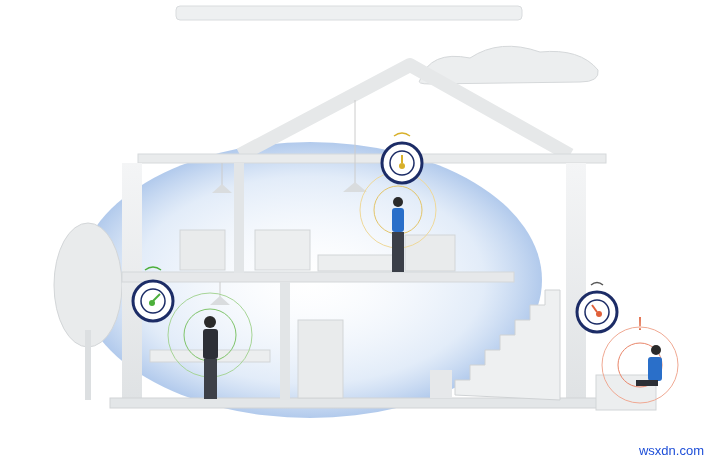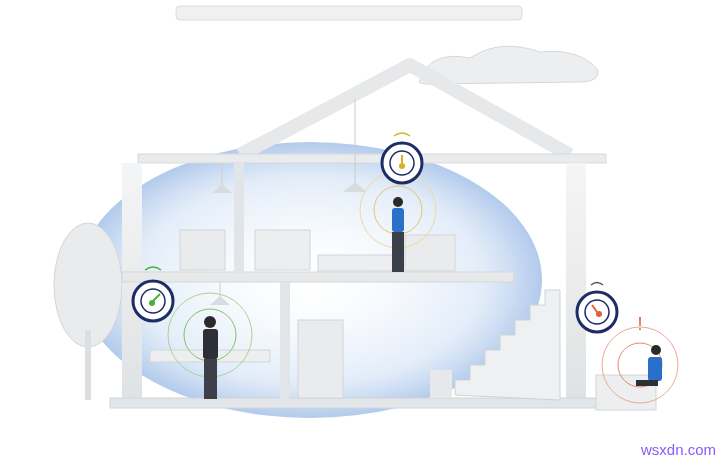--- a/index.html
+++ b/index.html
@@ -1,18 +1,18 @@
 <!DOCTYPE html>
 <html><head>
 <meta charset="utf-8">
 <style>
   html,body{margin:0;padding:0;}
   body{width:728px;height:464px;background:#ffffff;overflow:hidden;position:relative;font-family:"Liberation Sans",sans-serif;}
   .scene{position:absolute;left:0;top:0;width:728px;height:464px;}
-  .watermark{position:absolute;right:12px;bottom:6px;font-size:15px;color:#8b5cf6;}
+  .watermark{position:absolute;right:24px;bottom:6px;font-size:13px;color:#1d4ed8;}
 </style>
 </head>
 <body>
 
 <svg class="scene" width="728" height="464" viewBox="0 0 728 464">
   <defs>
     <radialGradient id="cov" cx="50%" cy="50%" r="50%">
       <stop offset="0%" stop-color="#ffffff" stop-opacity="0.2"></stop>
       <stop offset="75%" stop-color="#d6e4f6" stop-opacity="0.7"></stop>
       <stop offset="100%" stop-color="#a9c4ea" stop-opacity="0.9"></stop>

